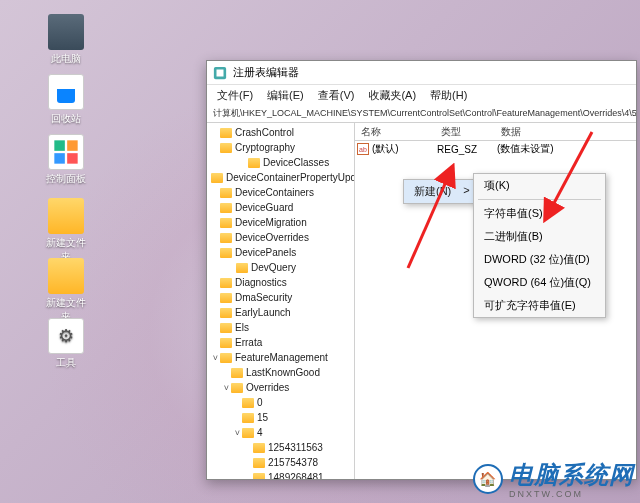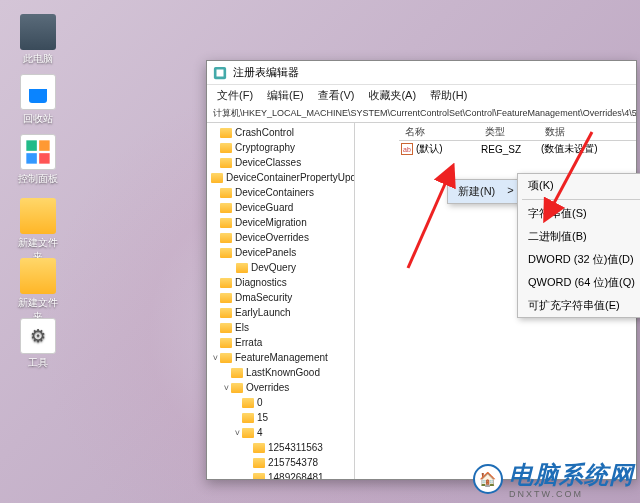--- a/index.html
+++ b/index.html
@@ -19,20 +19,21 @@
   background: radial-gradient(circle, rgba(255,255,255,0.08) 20%, rgba(200,150,180,0.12) 40%, transparent 70%);
   pointer-events: none;
 }
 .desktop-icon {
   position: absolute;
   width: 48px;
   text-align: center;
   color: #fff;
   font-size: 10px;
   text-shadow: 0 1px 2px rgba(0,0,0,0.6);
+  margin-left: 28px;
 }
 .desktop-icon .ic {
   width: 36px; height: 36px;
   margin: 0 auto 2px;
   border-radius: 3px;
   display: flex; align-items: center; justify-content: center;
 }
 .ic-pc { background: linear-gradient(#5a6b7a,#3a4b5a); }
 .ic-bin { background: #fff; border: 1px solid #ccc; position: relative; }
 .ic-bin::after { content:""; position:absolute; width:18px; height:14px; background:#0a84ff; border-radius:0 0 3px 3px; top:14px; left:8px; }
@@ -77,21 +78,20 @@
   padding: 2px 6px;
   font-size: 9px;
   color: #333;
   white-space: nowrap;
   overflow: hidden;
   border-bottom: 1px solid #d0d0d0;
 }
 .panes {
   display: flex;
   height: calc(100% - 62px);
-  gap: 44px;
 }
 .tree {
   width: 148px;
   border-right: 1px solid #d0d0d0;
   overflow: hidden;
   font-size: 10px;
   color: #222;
   padding-top: 2px;
 }
 .tree .row {
@@ -246,21 +246,21 @@
         <div class="row" style="padding-left: 4px;">
           <span class="tw"></span>
           <span class="fld"></span>
           <span>CrashControl</span>
         </div>
         <div class="row" style="padding-left: 4px;">
           <span class="tw"></span>
           <span class="fld"></span>
           <span>Cryptography</span>
         </div>
-        <div class="row" style="padding-left: 4px;">
+        <div class="row" style="padding-left: 4px; margin-left: 28px;">
           <span class="tw"></span>
           <span class="fld"></span>
           <span>DeviceClasses</span>
         </div>
         <div class="row" style="padding-left: 4px;">
           <span class="tw"></span>
           <span class="fld"></span>
           <span>DeviceContainerPropertyUpda</span>
         </div>
         <div class="row" style="padding-left: 4px;">

